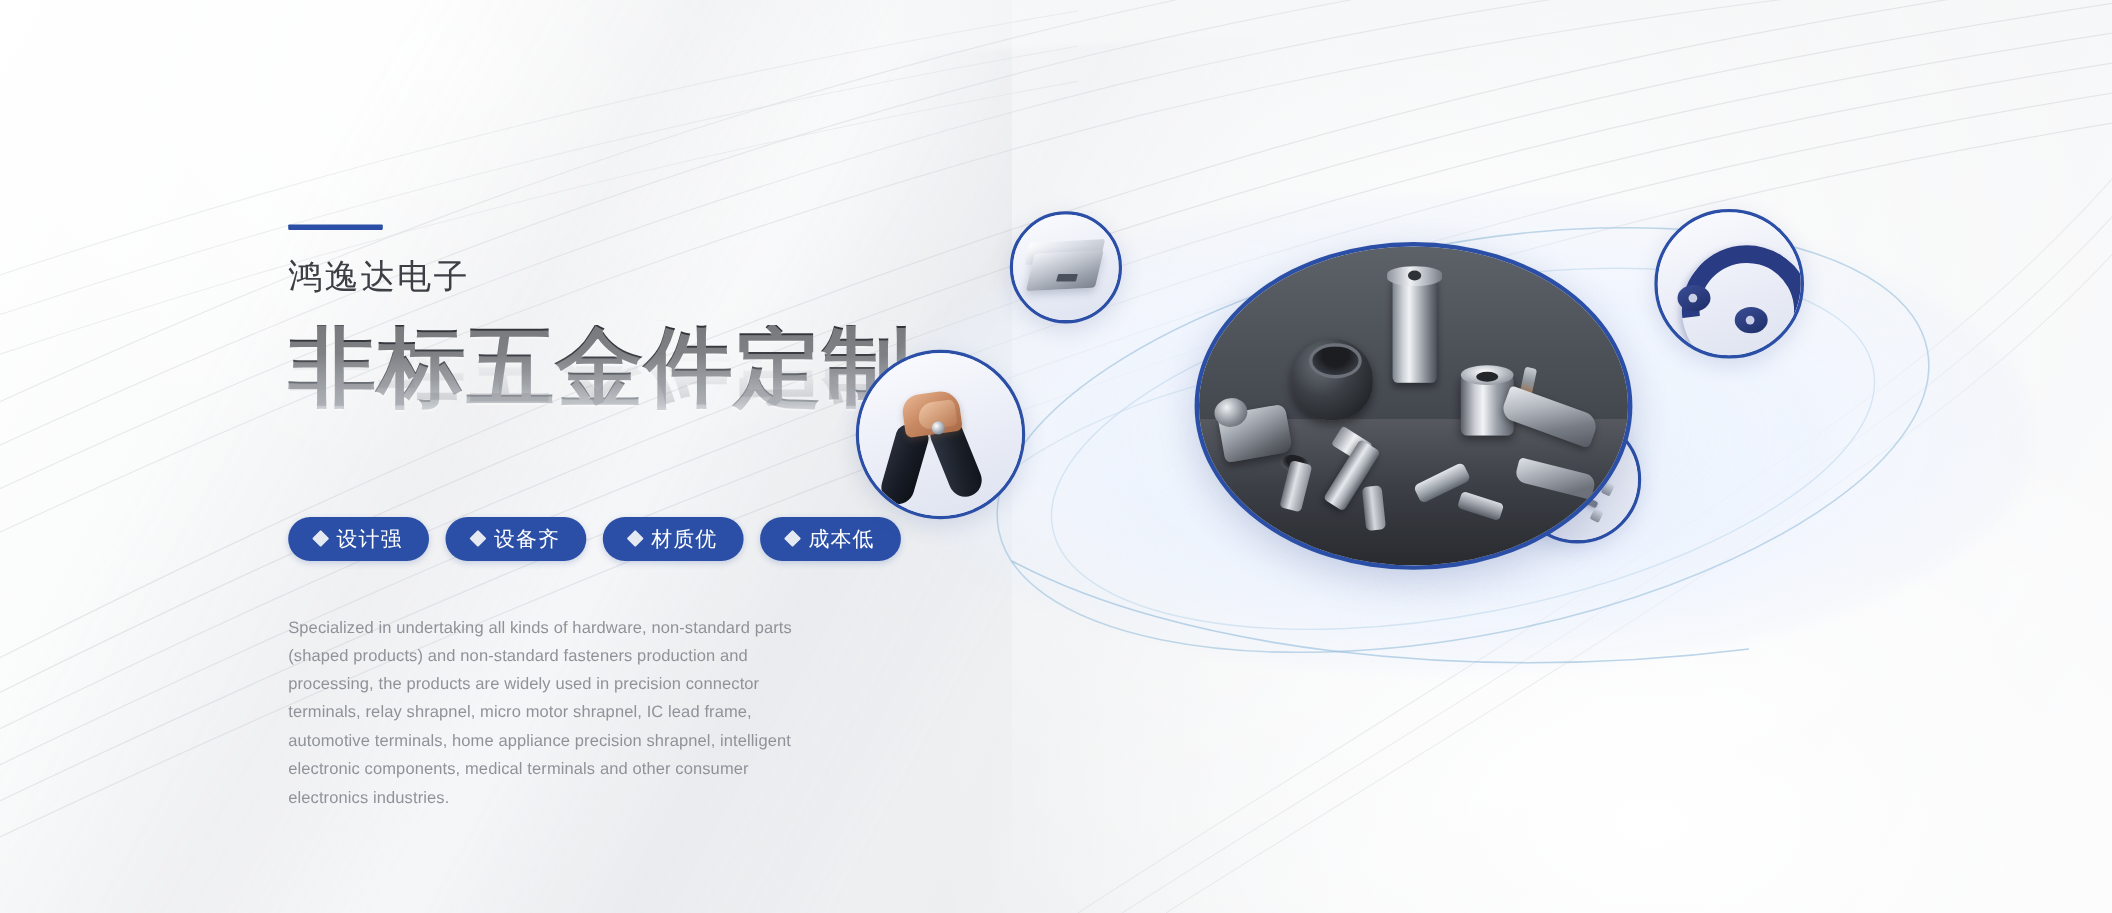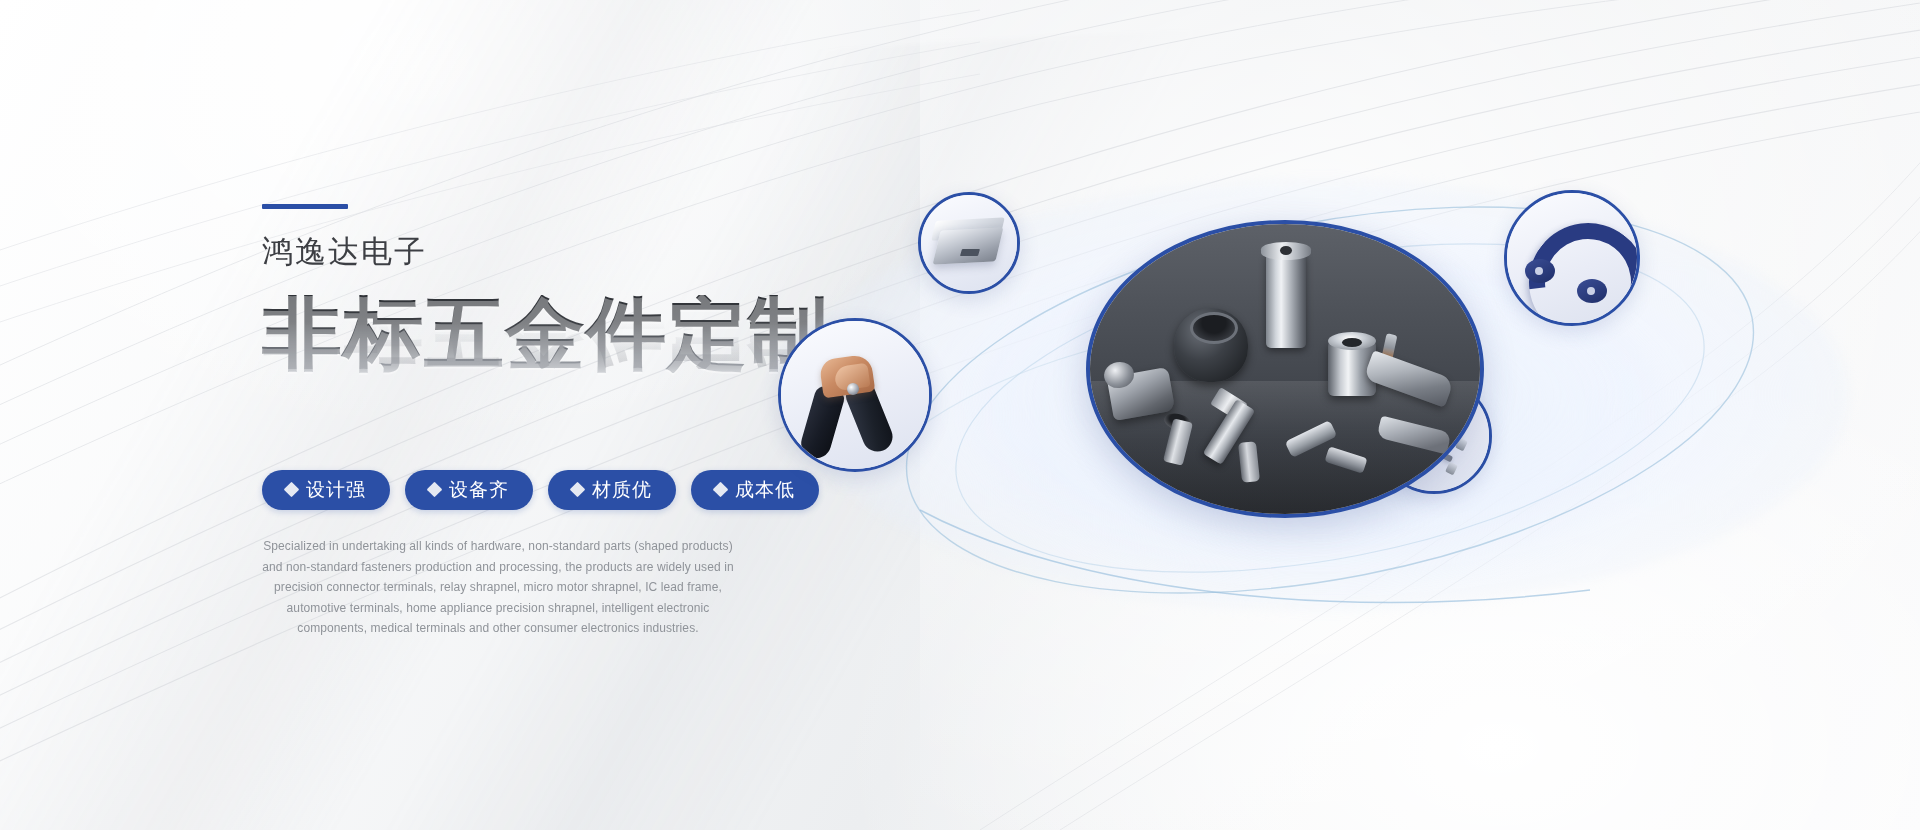--- a/index.html
+++ b/index.html
@@ -90,24 +90,23 @@
     white-space:nowrap;cursor:pointer;
   }
   .badge .dia{
     display:inline-block;width:11px;height:11px;
     background:#e5e9f2;transform:rotate(45deg);flex:0 0 auto;
     border-radius:1px;
   }
 
   
   .desc{
-    margin-top:26px;width:472px;
-    font-size:12px;line-height:1.72;color:#8f9399;
+    margin-top:48px;width:472px;
+    font-size:15px;line-height:1.72;color:#8f9399;
     letter-spacing:.1px;
-    text-align:center;
   }
 
   
   .visual{position:absolute;left:900px;top:120px;width:1000px;height:560px;}
 
   .halo{
     position:absolute;left:-110px;top:60px;width:1060px;height:430px;
     background:radial-gradient(ellipse at 50% 50%,rgba(255,255,255,.98) 0%,rgba(240,245,255,.82) 42%,rgba(232,240,252,.30) 68%,rgba(255,255,255,0) 80%);
     border-radius:50%;
     filter:blur(6px);

